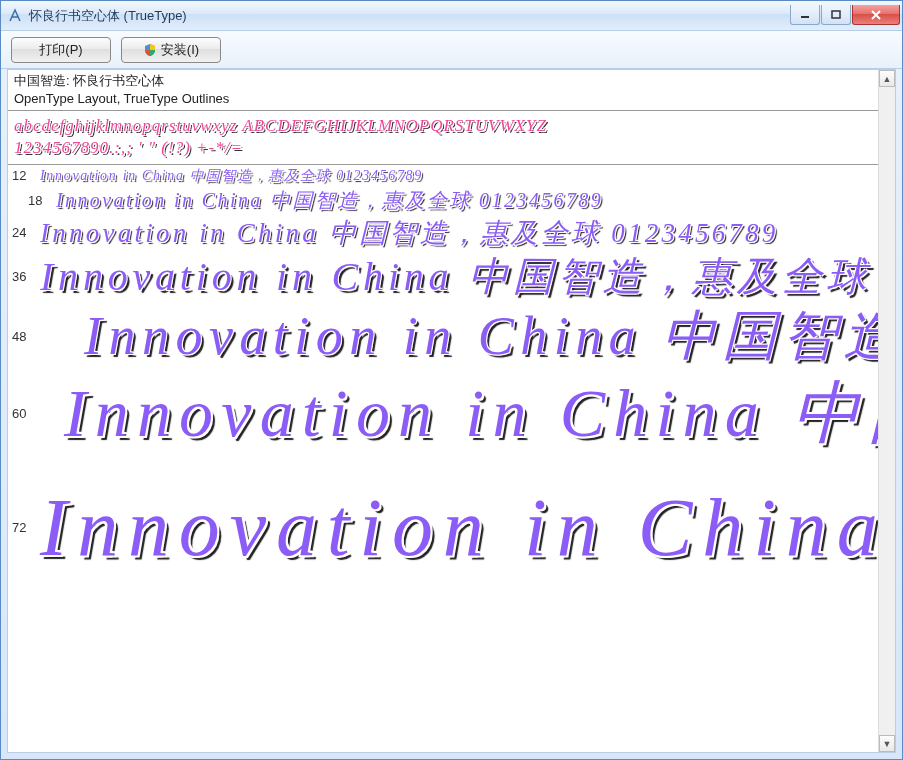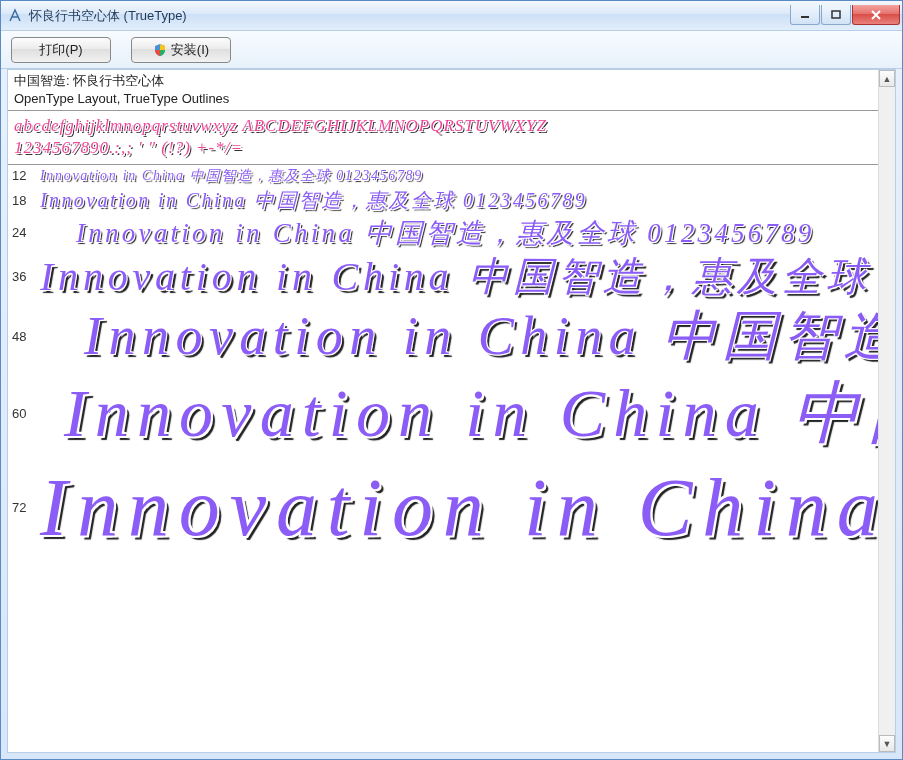--- a/index.html
+++ b/index.html
@@ -63,21 +63,21 @@
       background: linear-gradient(to bottom, #f5a3a0 0%, #e5736f 45%, #d94b44 46%, #e9817c 100%);
       border-color: #a33;
     }
     .toolbar {
       height: 38px;
       background: linear-gradient(to bottom, #f7fbff 0%, #e8f1fb 100%);
       border-bottom: 1px solid #b8cde6;
       display: flex;
       align-items: center;
       padding: 0 10px;
-      gap: 20px;
+      gap: 10px;
     }
     .tool-btn {
       height: 26px;
       min-width: 100px;
       background: linear-gradient(to bottom, #fdfdfd 0%, #ececec 45%, #dedede 46%, #f2f2f2 100%);
       border: 1px solid #888;
       border-radius: 4px;
       display: flex;
       align-items: center;
       justify-content: center;
@@ -170,26 +170,26 @@
       white-space: nowrap;
     }
     .s12 .sample-text { font-size: 14px; }
     .s18 .sample-text { font-size: 20px; }
     .s24 .sample-text { font-size: 27px; }
     .s36 .sample-text { font-size: 40px; text-shadow: 1px 1px 0 #fff, -1px -1px 0 #fff, 1px -1px 0 #fff, -1px 1px 0 #fff, 3px 3px 1px #222; }
     .s48 .sample-text { font-size: 54px; text-shadow: 1px 1px 0 #fff, -1px -1px 0 #fff, 1px -1px 0 #fff, -1px 1px 0 #fff, 3px 3px 1px #222; }
     .s60 .sample-text { font-size: 68px; text-shadow: 2px 2px 0 #fff, -2px -2px 0 #fff, 2px -2px 0 #fff, -2px 2px 0 #fff, 4px 4px 1px #222; }
     .s72 .sample-text { font-size: 82px; text-shadow: 2px 2px 0 #fff, -2px -2px 0 #fff, 2px -2px 0 #fff, -2px 2px 0 #fff, 4px 4px 1px #222; }
     .s12 { height: 22px; }
-    .s18 { height: 28px; }
-    .s24 { height: 36px; gap: 36px; }
+    .s18 { height: 28px; margin-left: 16px; }
+    .s24 { height: 36px; }
     .s36 { height: 52px; }
     .s48 { height: 68px; gap: 44px; }
     .s60 { height: 86px; gap: 24px; }
-    .s72 { height: 102px; }
+    .s72 { height: 102px; margin-top: 20px; }
   </style>
 </head>
 <body>
 
 <div class="window">
   <div class="titlebar">
     <span class="titlebar-icon">
       <svg viewBox="0 0 16 16" width="16" height="16">
         <path d="M3 13 L8 2 L13 13 M5 9 L11 9" stroke="#3a6ea5" stroke-width="1.5" fill="none"></path>
       </svg>

